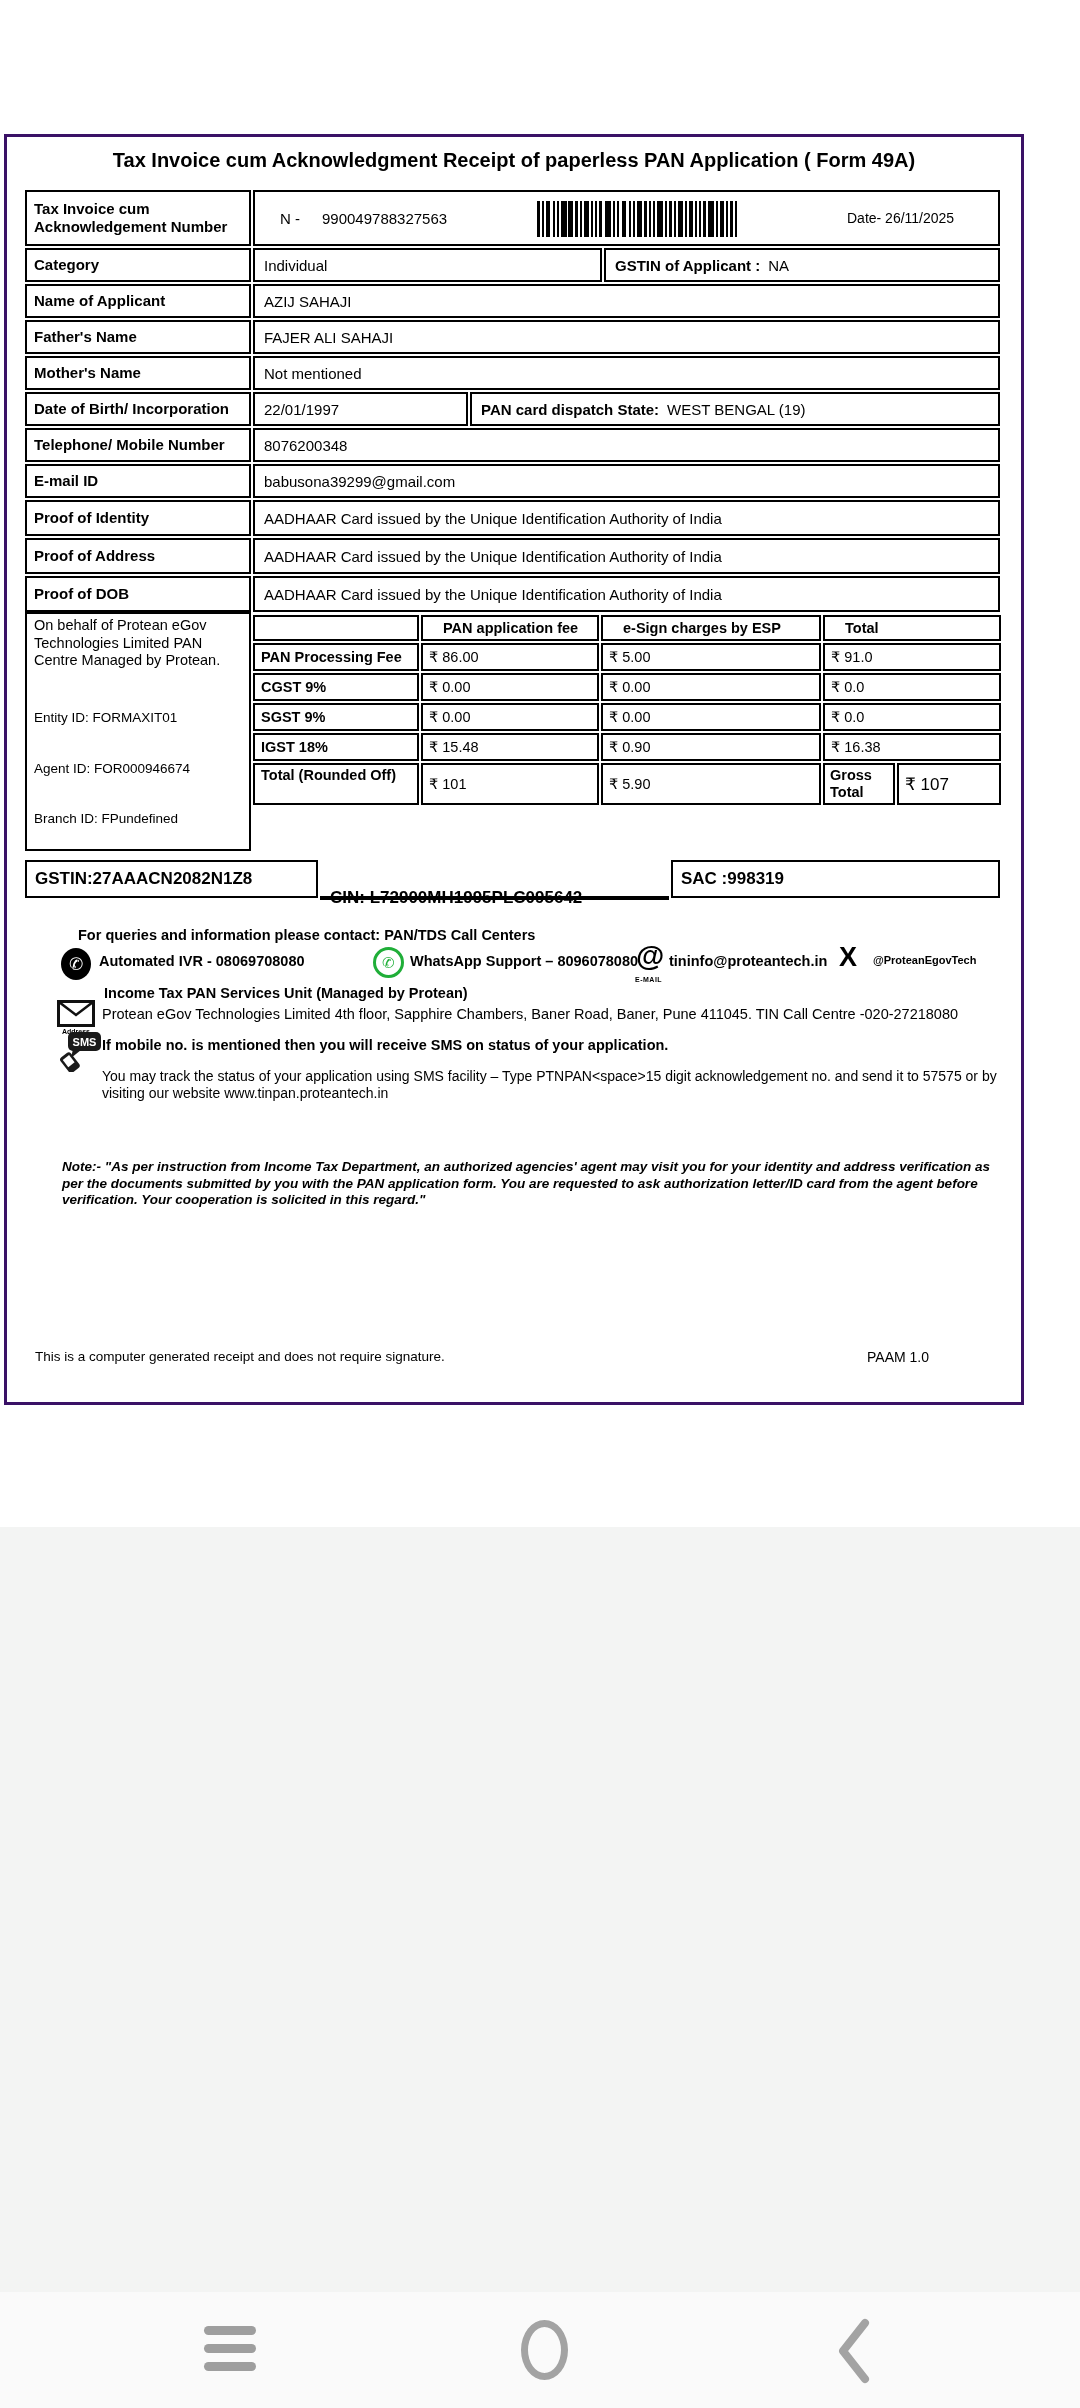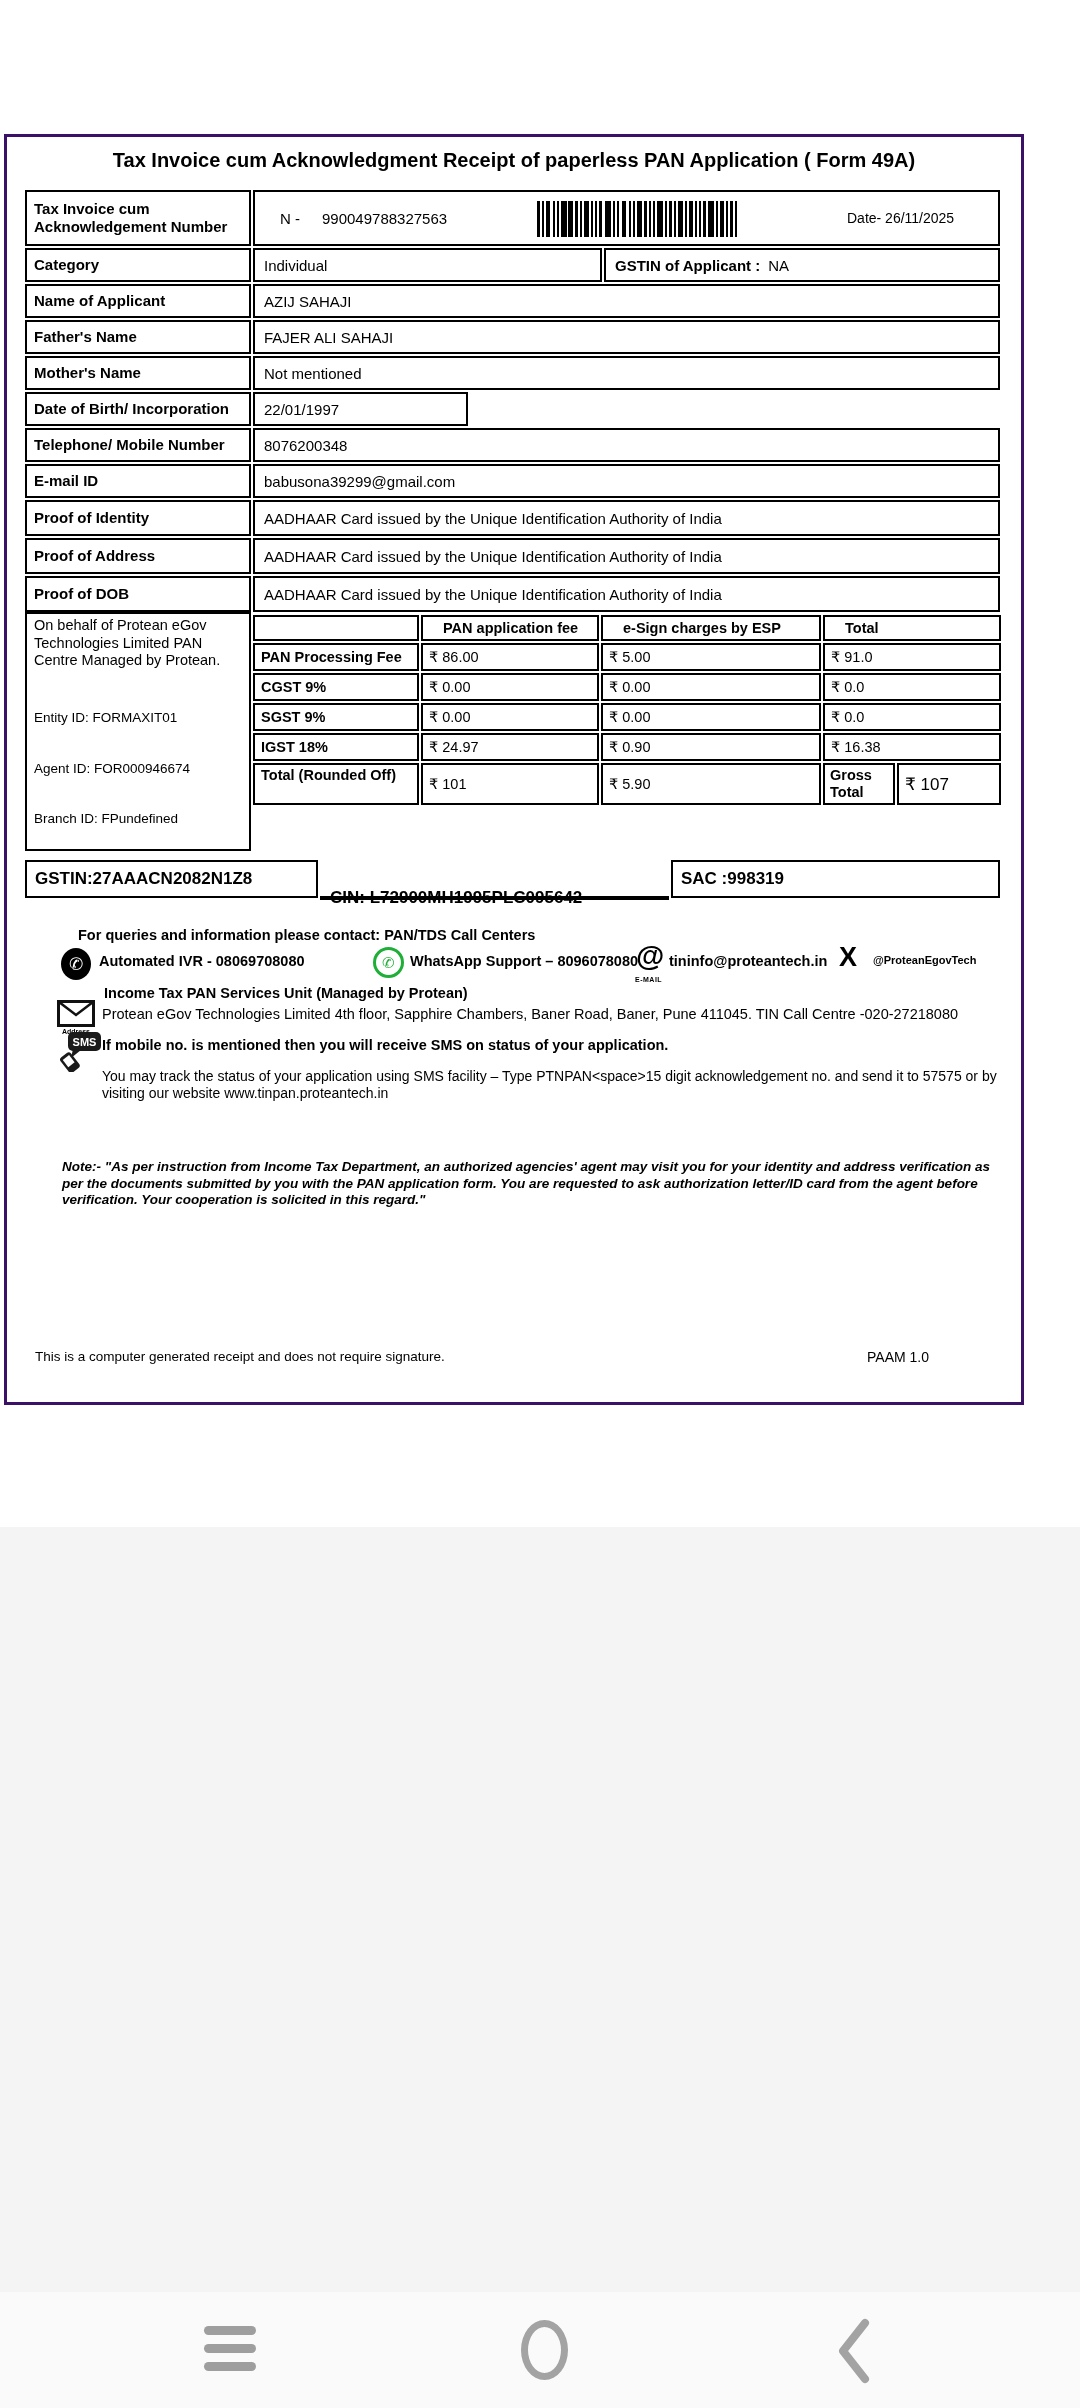--- a/index.html
+++ b/index.html
@@ -206,20 +206,24 @@
     </div>
 
     <div class="trow h-std">
       <div class="cell lbl">Mother's Name</div>
       <div class="cell val">Not mentioned</div>
     </div>
 
     <div class="trow h-std">
       <div class="cell lbl">Date of Birth/ Incorporation</div>
       <div class="cell val w215">22/01/1997</div>
+      <div class="cell val">
+        <span class="b">PAN card dispatch State:</span>
+        <span>WEST BENGAL (19)</span>
+      </div>
     </div>
 
     <div class="trow h-std">
       <div class="cell lbl">Telephone/ Mobile Number</div>
       <div class="cell val">8076200348</div>
     </div>
 
     <div class="trow h-std">
       <div class="cell lbl">E-mail ID</div>
       <div class="cell val">babusona39299@gmail.com</div>
@@ -269,21 +273,21 @@
         <div class="fc c4 fr">₹ 0.0</div>
       </div>
       <div class="fg-row">
         <div class="fc c1 fr">SGST 9%</div>
         <div class="fc c2 fr">₹ 0.00</div>
         <div class="fc c3 fr">₹ 0.00</div>
         <div class="fc c4 fr">₹ 0.0</div>
       </div>
       <div class="fg-row">
         <div class="fc c1 fr">IGST 18%</div>
-        <div class="fc c2 fr">₹ 24.97</div>
+        <div class="fc c2 fr">₹ 15.48</div>
         <div class="fc c3 fr">₹ 0.90</div>
         <div class="fc c4 fr">₹ 16.38</div>
       </div>
       <div class="fg-row">
         <div class="fc c1 tr-tot tot-lbl">Total (Rounded Off)</div>
         <div class="fc c2 tr-tot">₹ 101</div>
         <div class="fc c3 tr-tot">₹ 5.90</div>
         <div class="c4g tr-tot">
           <div class="g1">Gross Total</div>
           <div class="g2">₹ 107</div>

